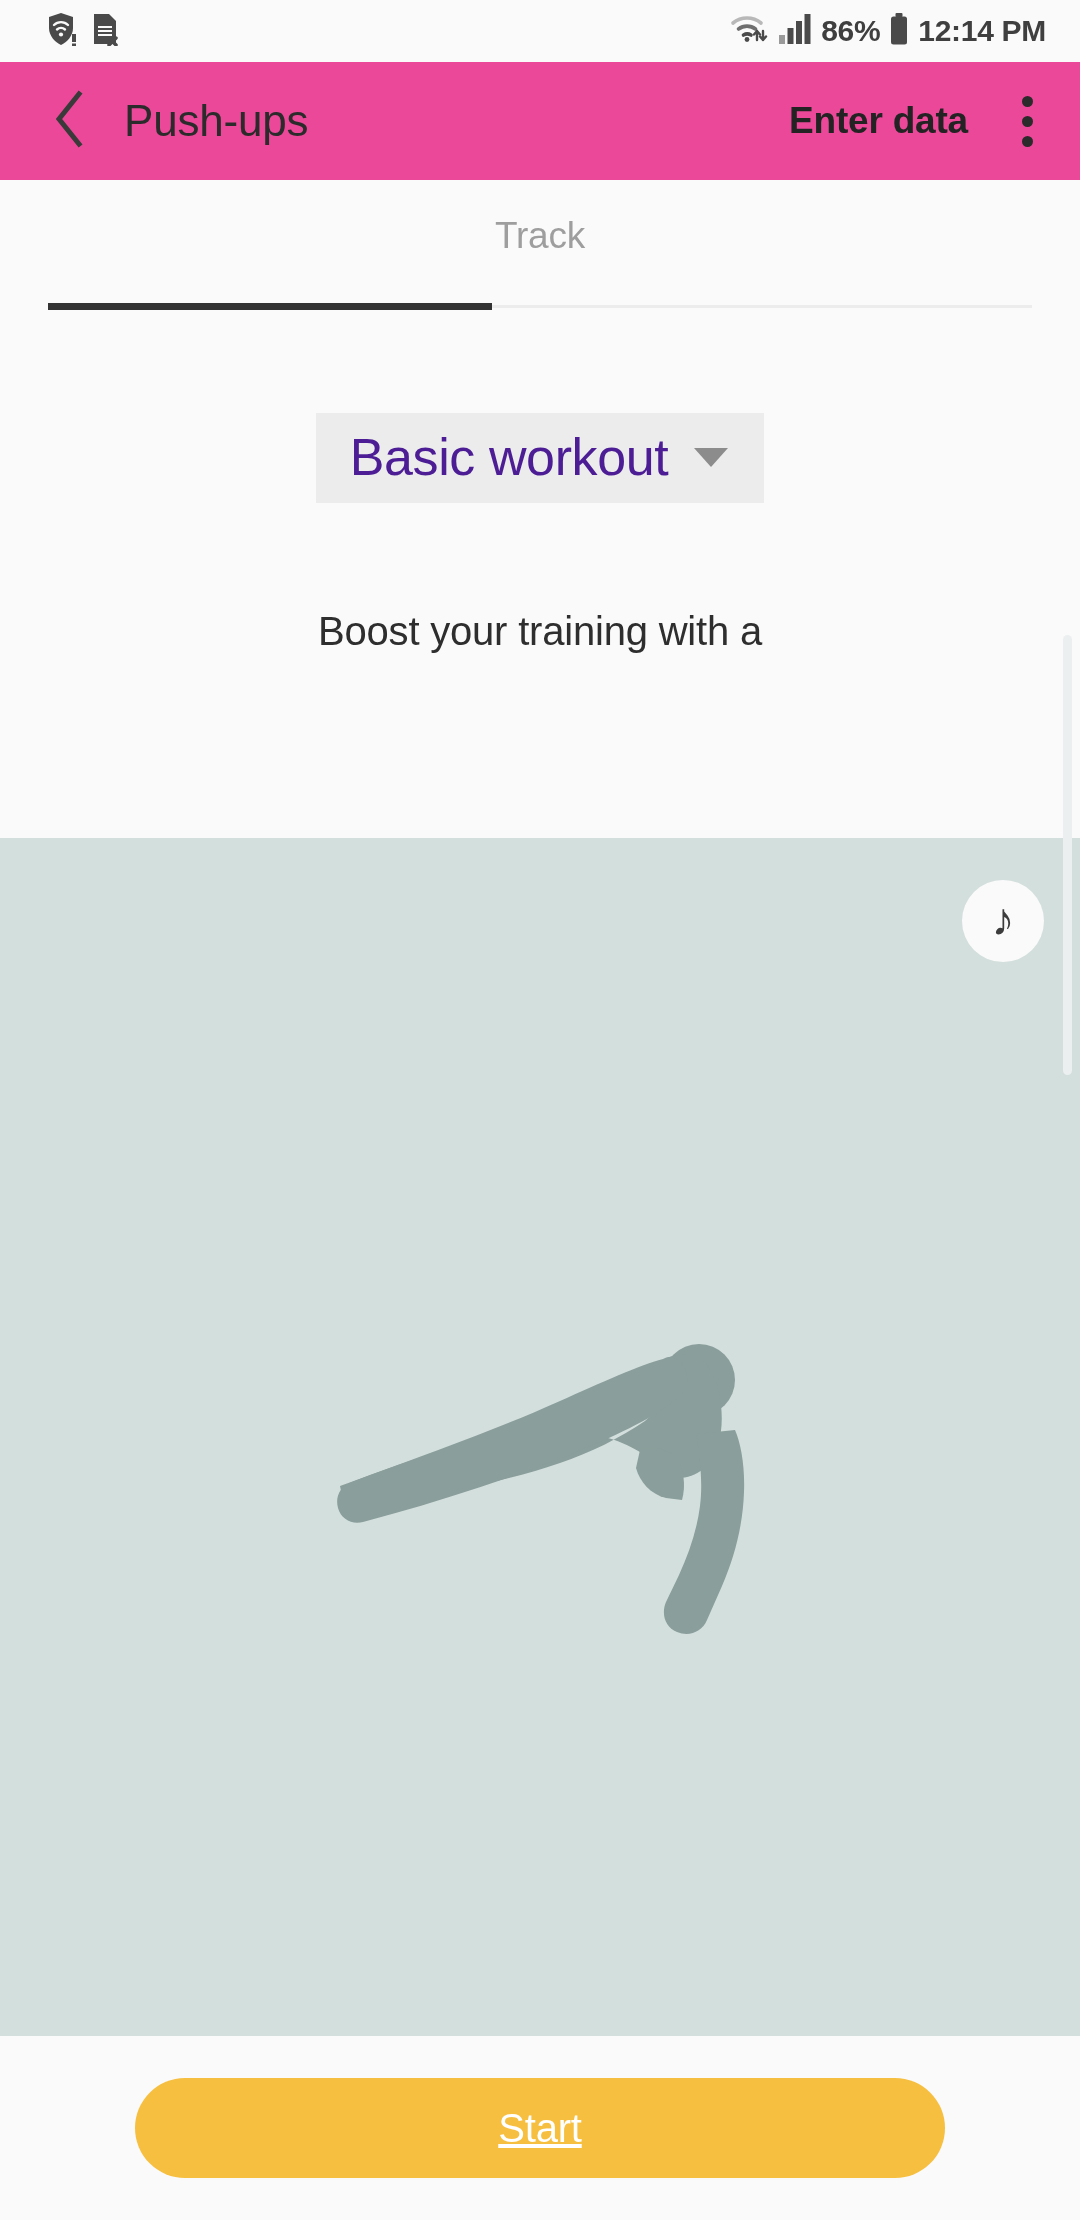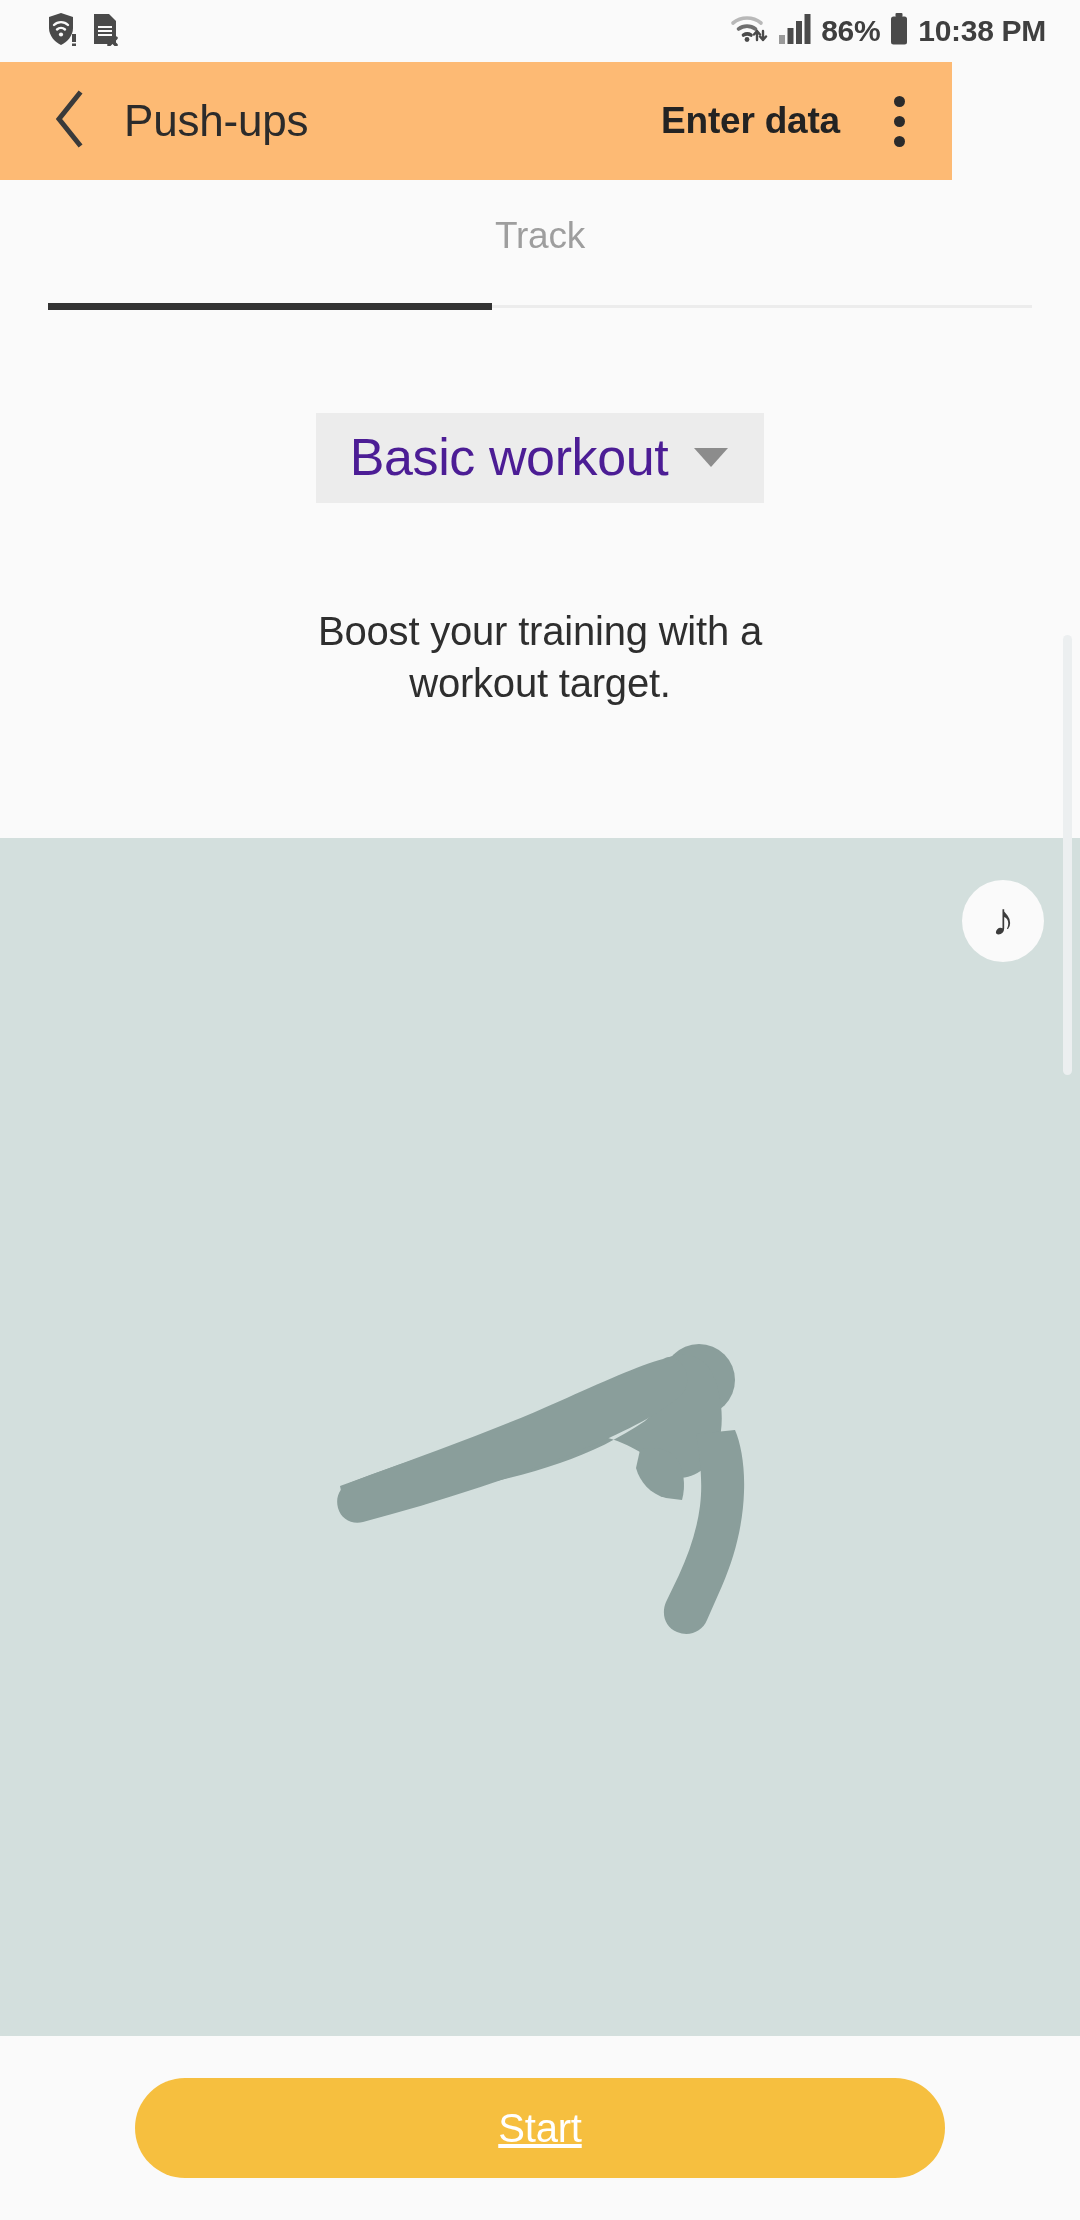--- a/index.html
+++ b/index.html
@@ -19,22 +19,22 @@
   .sb-left { display:flex; align-items:center; gap:14px; padding-left:46px; }
   .sb-right {
     margin-left:auto; display:flex; align-items:center; gap:9px;
     padding-right:34px; color:#4a4a4a;
   }
   .sb-text { font-size:30px; font-weight:700; color:#3f3f3f; letter-spacing:-0.3px; }
   .sb-icon { display:block; }
 
   
   .appbar {
-    position:absolute; top:62px; left:0; width:952px; height:118px;
-    display:flex; align-items:center; background:#fdba74;text-align:center;
+    position:absolute; top:62px; left:0; width:1080px; height:118px;
+    display:flex; align-items:center; background:#ec4899;text-align:center;
   }
   .back-btn {
     width:96px; height:96px; margin-left:22px;
     display:flex; align-items:center; justify-content:center; cursor:pointer;
   }
   .page-title {
     font-size:44px; color:#2b2b2b; margin-left:6px; font-weight:400;
     letter-spacing:-0.2px;
   }
   .appbar-actions {
@@ -170,21 +170,21 @@
           <rect x="26.5" y="1" width="6" height="30" fill="#4a4a4a"></rect>
         </svg>
       </span>
       <span class="sb-text">86%</span>
       <span class="sb-icon">
         <svg width="20" height="32" viewBox="0 0 20 32">
           <rect x="6.5" y="0" width="7" height="4" rx="1" fill="#4a4a4a"></rect>
           <rect x="2" y="3.5" width="16" height="28" rx="2.5" fill="#4a4a4a"></rect>
         </svg>
       </span>
-      <span class="sb-text">10:38 PM</span>
+      <span class="sb-text">12:14 PM</span>
     </div>
   </div>
 
   <div class="appbar">
     <div class="back-btn">
       <span>
         <svg width="38" height="62" viewBox="0 0 38 62">
           <path d="M28 6 L8 31 L28 56" stroke="#3a3a3a" stroke-width="5" fill="none" stroke-linecap="square" stroke-linejoin="miter"></path>
         </svg>
       </span>
@@ -210,21 +210,20 @@
 
   <div class="selector-wrap">
     <div class="selector">
       <span class="selector-label">Basic workout</span>
       <span class="caret"></span>
     </div>
   </div>
 
   <div class="promo">
     <div>Boost your training with a</div>
-    <div>workout target.</div>
   </div>
 
   <div class="illus">
     <div class="music-btn">
       <span class="music-note">♪</span>
     </div>
     <svg class="figure" viewBox="0 0 1080 1198">
 
       <circle cx="699" cy="542" r="36" fill="#8a9e9b"></circle>
 

